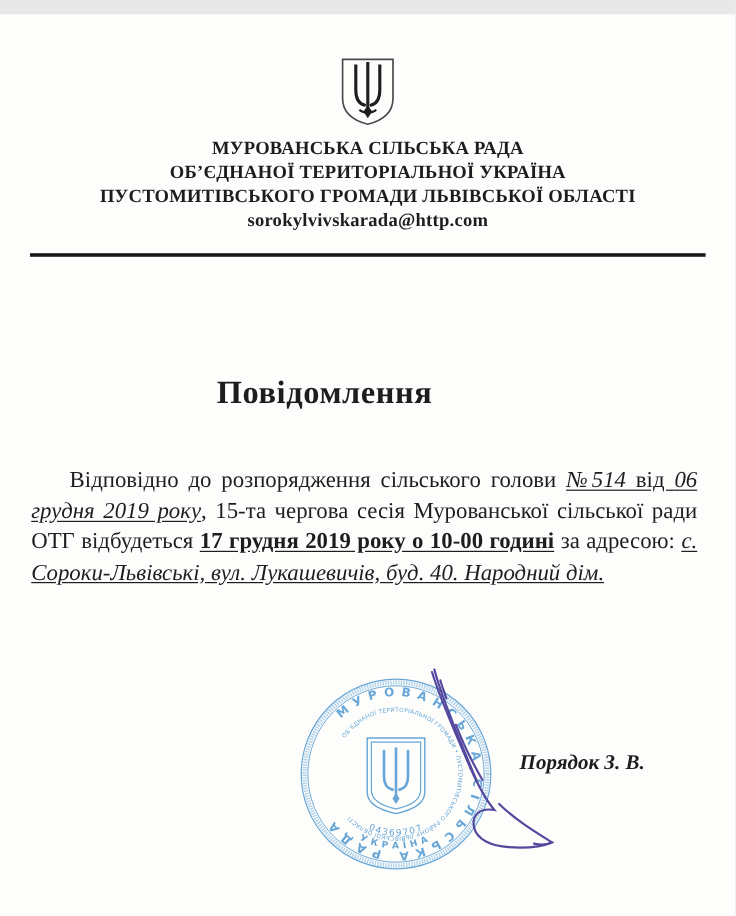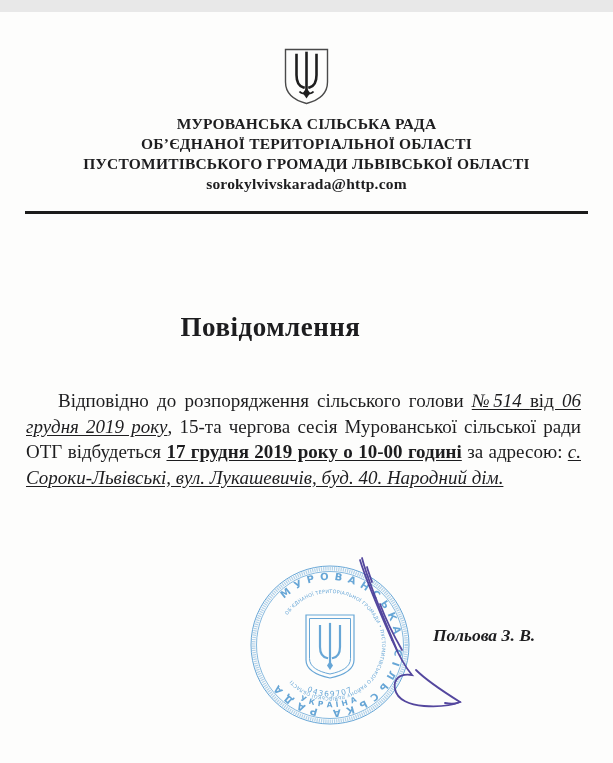--- a/index.html
+++ b/index.html
@@ -53,34 +53,34 @@
         <path d="M13.5,8 V28 C13.5,36 17,39.5 20.5,40.5"></path>
         <path d="M33.5,8 V28 C33.5,36 30,39.5 26.5,40.5"></path>
       </g>
       <path d="M23.5,41 L27.2,46 L23.5,51.5 L19.8,46 Z" fill="#1e1e1e"></path>
       <path d="M16.5,44.5 C19,47.5 28,47.5 30.5,44.5" fill="none" stroke="#1e1e1e" stroke-width="1.8"></path>
     </svg>
   </div>
 
   <div class="org-header">
     <div>МУРОВАНСЬКА СІЛЬСЬКА РАДА</div>
-    <div>ОБ’ЄДНАНОЇ ТЕРИТОРІАЛЬНОЇ ОБЛАСТІ</div>
+    <div>ОБ’ЄДНАНОЇ ТЕРИТОРІАЛЬНОЇ УКРАЇНА</div>
     <div>ПУСТОМИТІВСЬКОГО ГРОМАДИ ЛЬВІВСЬКОЇ ОБЛАСТІ</div>
     <div>sorokylvivskarada@http.com</div>
   </div>
 
   <div class="rule"></div>
 
   <h1 class="doc-title">Повідомлення</h1>
 
   <div class="body-text">
     <p class="para"><span>Відповідно до розпорядження сільського голови </span><span class="u"><span class="i">№514 </span><span>від </span><span class="i">06 грудня 2019 року</span></span><span>, 15-та чергова сесія Мурованської сільської ради ОТГ відбудеться </span><span class="b u">17 грудня 2019 року о 10-00 годині</span><span> за адресою: </span><span class="i u">с. Сороки-Львівські, вул. Лукашевичів, буд. 40. Народний дім.</span></p>
   </div>
 
-  <div class="sig-name">Польова З. В.</div>
+  <div class="sig-name">Порядок З. В.</div>
 
   <div class="stamp">
     <svg viewBox="0 0 164 164" width="164" height="164">
       <defs>
         <path id="ring1" d="M82,82 m-65,0 a65,65 0 1,1 130,0 a65,65 0 1,1 -130,0"></path>
         <path id="ring2" d="M82,82 m-52,0 a52,52 0 1,1 104,0 a52,52 0 1,1 -104,0"></path>
         <path id="arc-code" d="M45,118 A52,52 0 0 0 119,118"></path>
         <path id="arc-country" d="M31,120 A66,66 0 0 0 133,120"></path>
       </defs>
 

